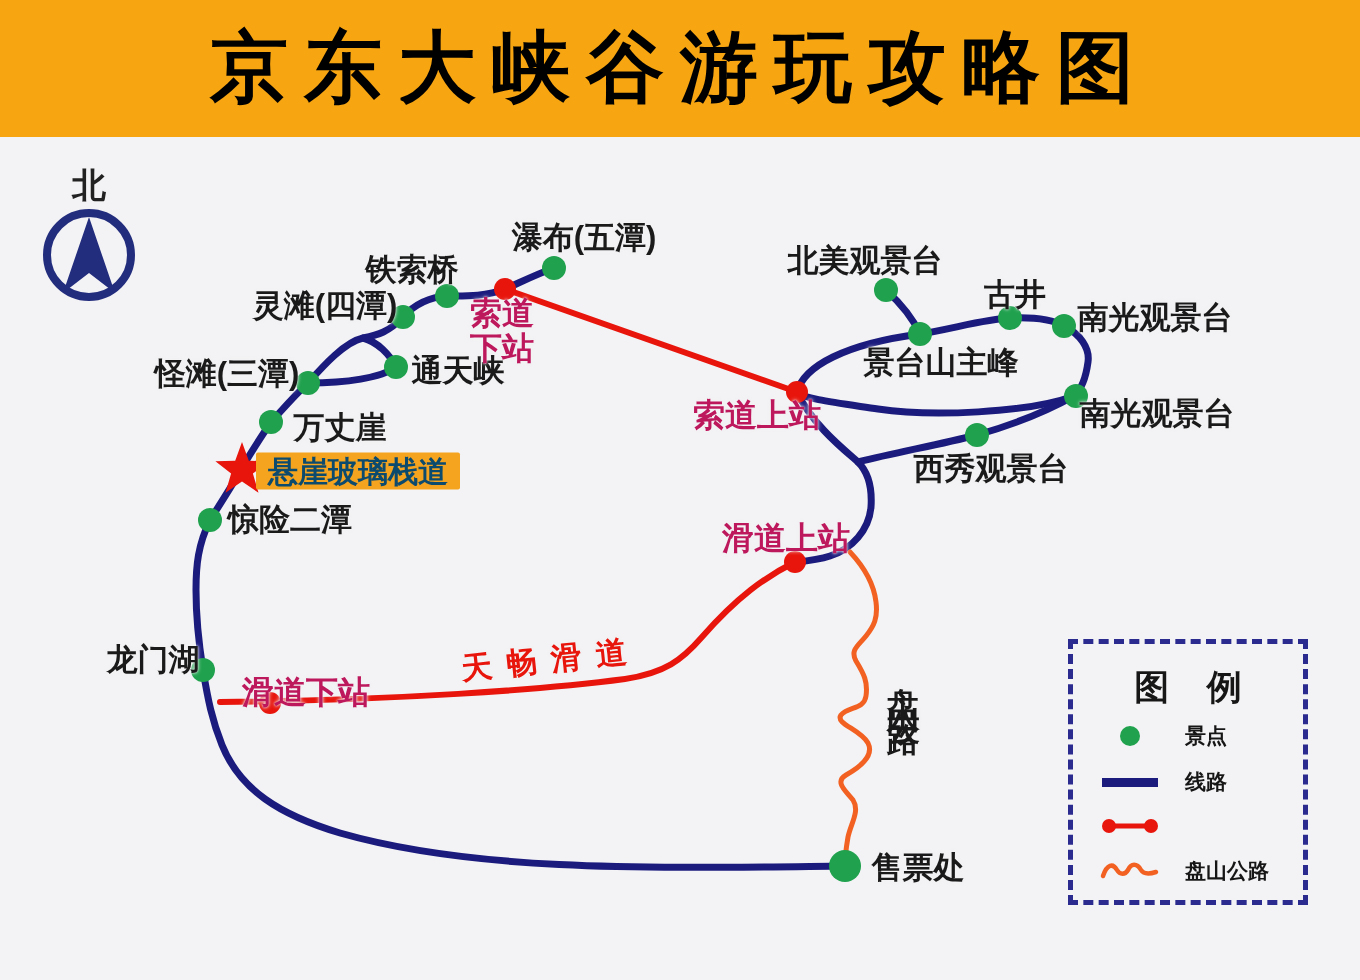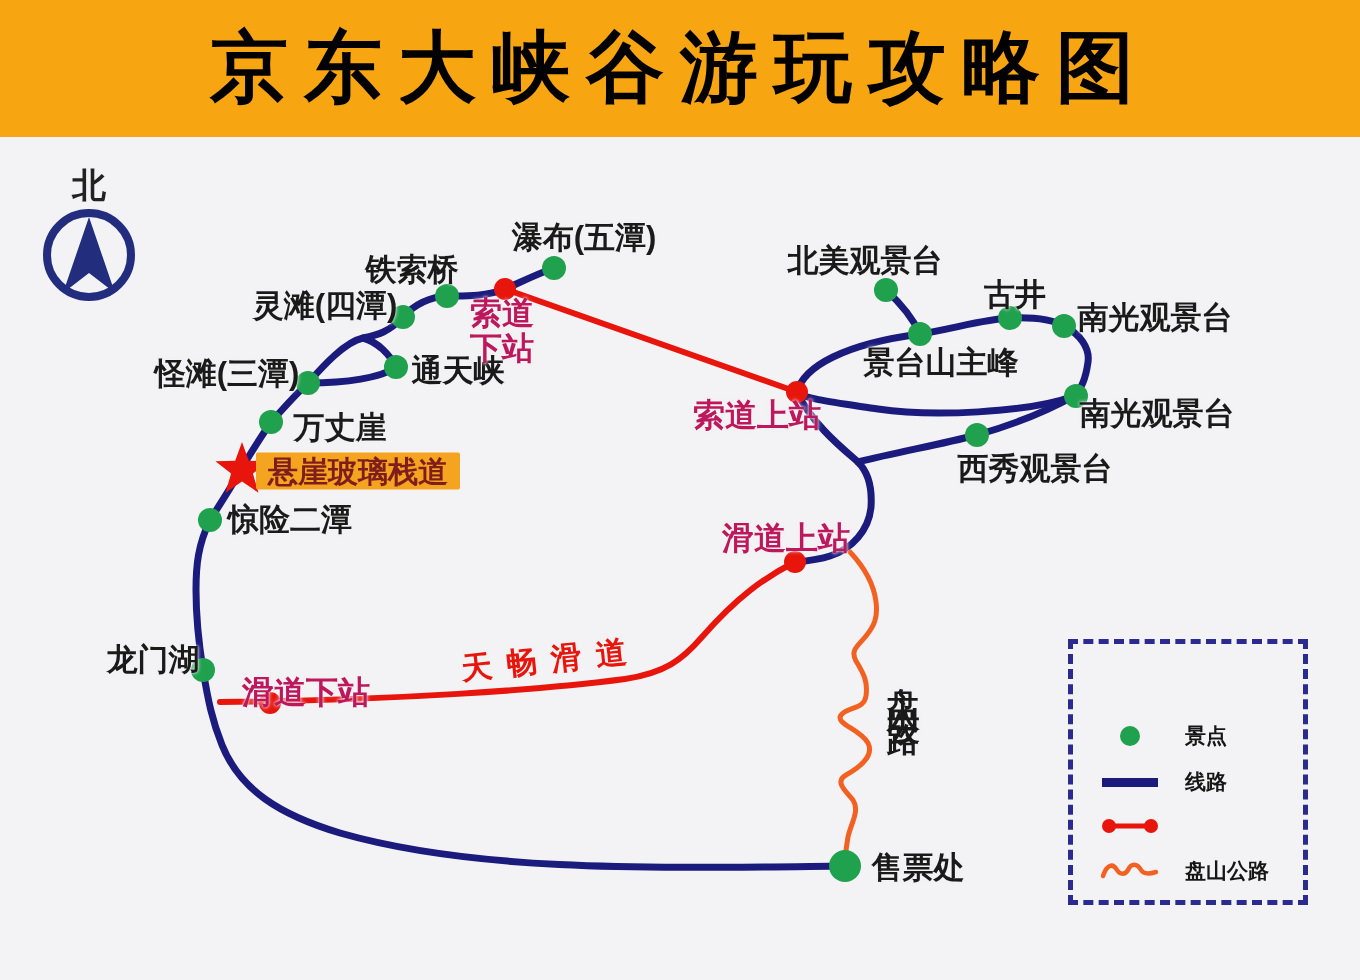--- a/index.html
+++ b/index.html
@@ -21,21 +21,21 @@
   .map-label{
     position:absolute;transform:translate(-50%,-50%);
     font-size:31px;font-weight:600;color:#1a1a1a;
     white-space:pre-line;text-align:center;line-height:1.1;
     text-shadow:0 0 4px rgba(243,243,245,.9),0 0 2px rgba(243,243,245,.9);
   }
   .map-label.station{color:#be185d;font-size:32px;font-weight:700;}
   .map-label.slide-name{color:#e8150c;font-size:31px;font-weight:700;letter-spacing:14px;white-space:nowrap;}
   .map-label.road-vertical{writing-mode:vertical-rl;letter-spacing:12px;font-size:33px;font-weight:600;}
   .map-label.highlight{
-    background:#f5a41f;color:#7f1d1d;font-weight:700;font-size:30px;
+    background:#f5a41f;color:#0c4a6e;font-weight:700;font-size:30px;
     padding:2px 12px;white-space:nowrap;text-shadow:none;border-radius:2px;
   }
   .compass-label{
     position:absolute;transform:translate(-50%,-50%);
     font-size:34px;font-weight:700;color:#222;
   }
   .legend{
     position:absolute;left:1068px;top:502px;width:240px;height:266px;
     border:5px dashed #2b2b8f;box-sizing:border-box;
   }
@@ -130,33 +130,34 @@
       <div class="map-label" style="left: 458px; top: 234px; font-family: Liberation Serif, serif;">通天峡</div>
       <div class="map-label" style="left: 227px; top: 237px;">怪滩(三潭)</div>
       <div class="map-label" style="left: 340px; top: 291px;">万丈崖</div>
       <div class="map-label" style="left: 290px; top: 383px;">惊险二潭</div>
       <div class="map-label" style="left: 137px; top: 523px; margin-left: 16px;">龙门湖</div>
       <div class="map-label" style="left: 865px; top: 124px;">北美观景台</div>
       <div class="map-label" style="left: 941px; top: 226px;">景台山主峰</div>
       <div class="map-label" style="left: 1015px; top: 158px;">古井</div>
       <div class="map-label" style="left: 1155px; top: 181px;">南光观景台</div>
       <div class="map-label" style="left: 1157px; top: 277px;">南光观景台</div>
-      <div class="map-label" style="left: 1035px; top: 332px;">西秀观景台</div>
+      <div class="map-label" style="left: 991px; top: 332px;">西秀观景台</div>
       <div class="map-label" style="left: 918px; top: 731px;">售票处</div>
       <div class="map-label station" style="left: 502px; top: 194px;">索道
 下站</div>
       <div class="map-label station" style="left: 757px; top: 279px;">索道上站</div>
       <div class="map-label station" style="left: 786px; top: 402px;">滑道上站</div>
       <div class="map-label station" style="left: 306px; top: 556px;">滑道下站</div>
       <div class="map-label slide-name" style="left: 551px; top: 523px; transform: translate(-50%, -50%) rotate(-6deg);">天畅滑道</div>
       <div class="map-label road-vertical" style="left: 903px; top: 548px;">盘山公路</div>
       <div class="map-label highlight" style="left: 358px; top: 334px;">悬崖玻璃栈道</div>
     </div>
 
   <div class="legend">
+    <div class="legend-title">图 例</div>
     <div class="legend-row" style="top:76px;">
       <span class="swatch">
         <svg width="60" height="24">
             <circle cx="30" cy="12" r="10" fill="#1fa14d"></circle>
           </svg>
       </span>
       <span class="lbl">景点</span>
     </div>
     <div class="legend-row" style="top:122px;">
       <span class="swatch">

